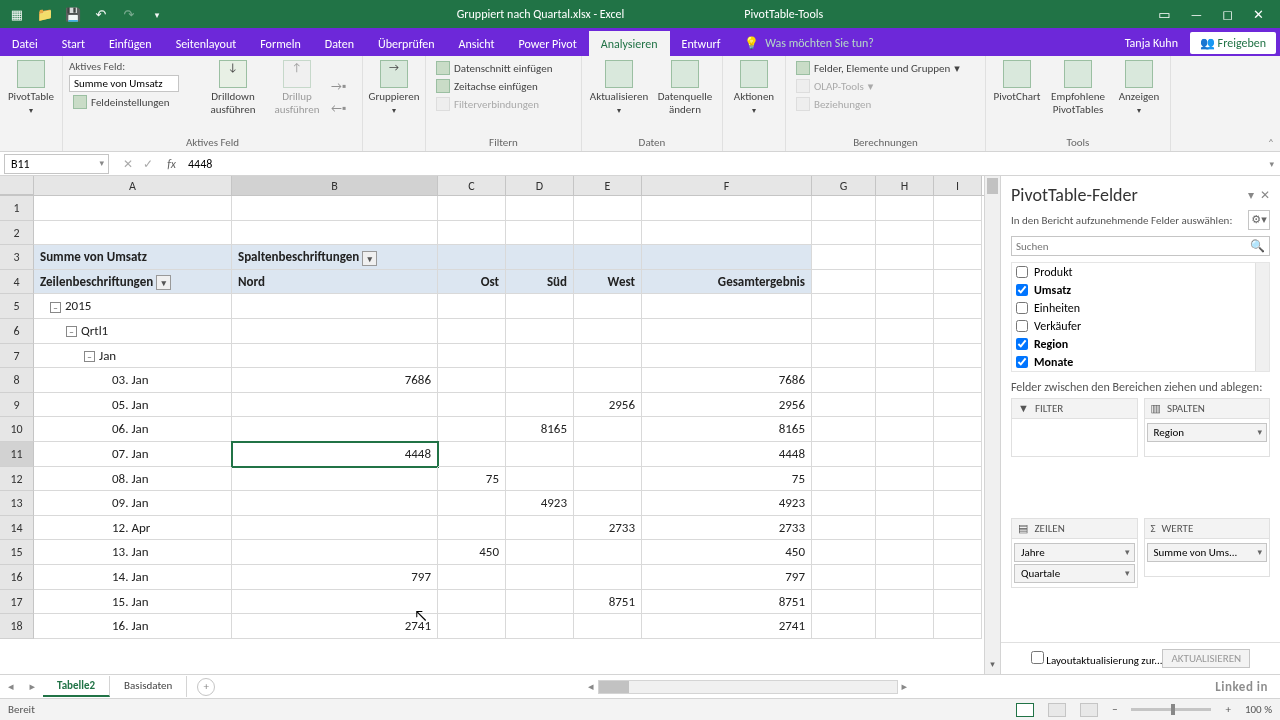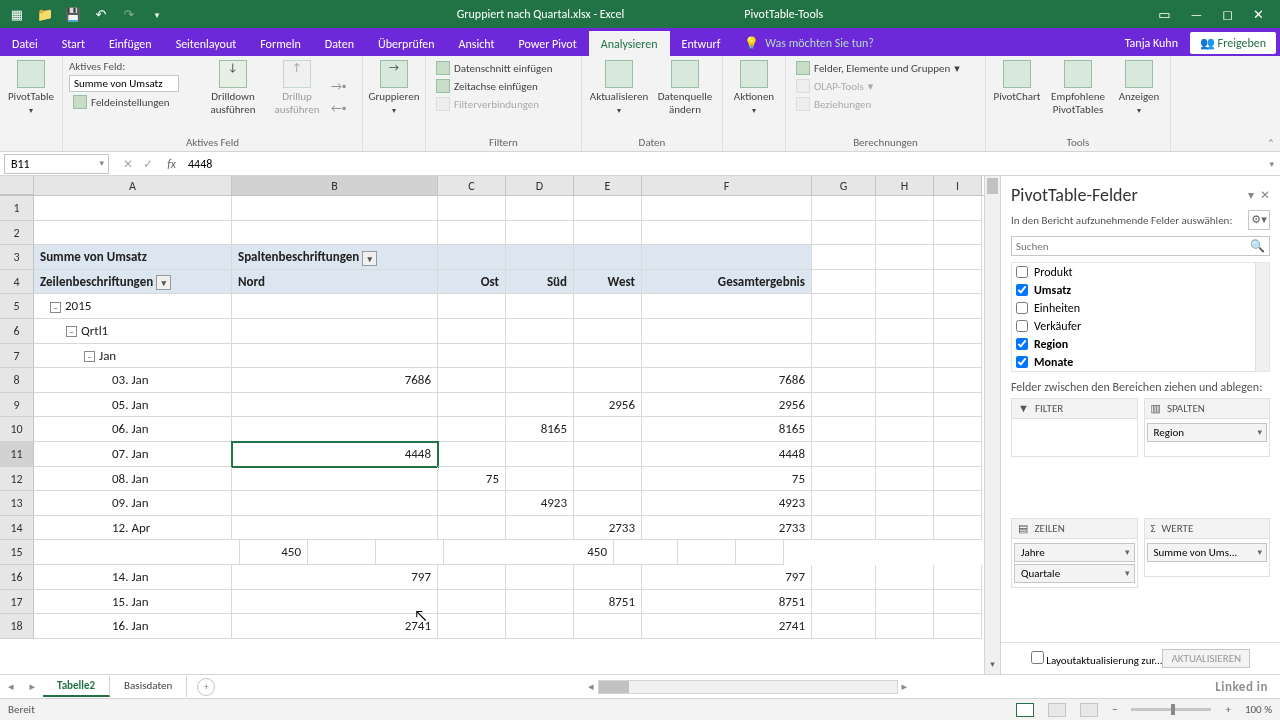--- a/index.html
+++ b/index.html
@@ -474,20 +474,21 @@
           <div class="cell wC right"></div>
           <div class="cell wD right"></div>
           <div class="cell wE right">2733</div>
           <div class="cell wF right">2733</div>
           <div class="cell wG"></div>
           <div class="cell wH"></div>
           <div class="cell wI"></div>
         </div>
         <div class="row">
           <div class="rh">15</div>
+          <div class="cell wA"><span style="padding-left:72px">13. Jan</span></div>
           <div class="cell wB right"></div>
           <div class="cell wC right">450</div>
           <div class="cell wD right"></div>
           <div class="cell wE right"></div>
           <div class="cell wF right">450</div>
           <div class="cell wG"></div>
           <div class="cell wH"></div>
           <div class="cell wI"></div>
         </div>
         <div class="row">

